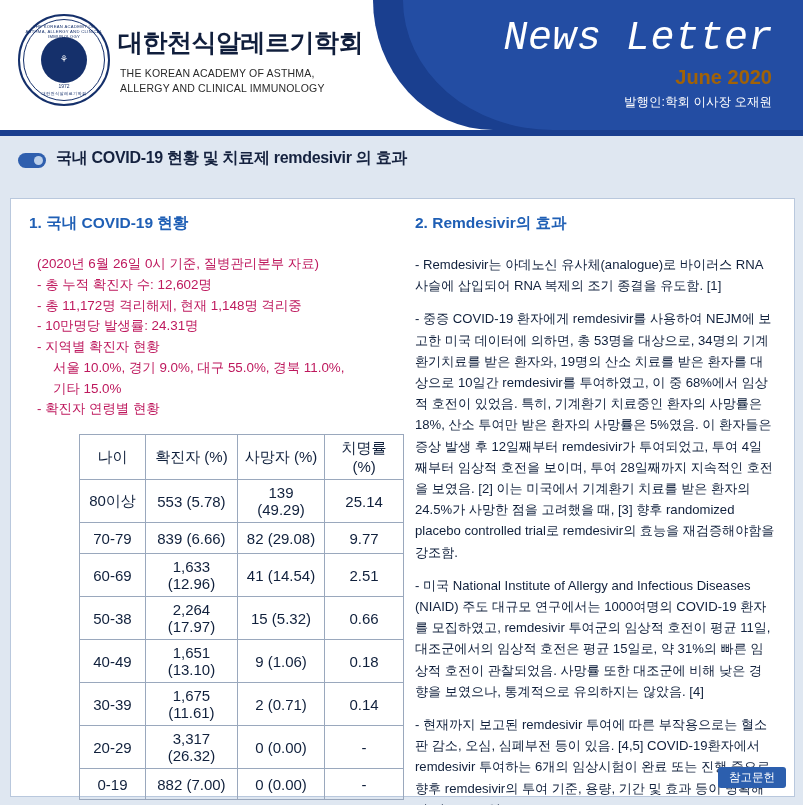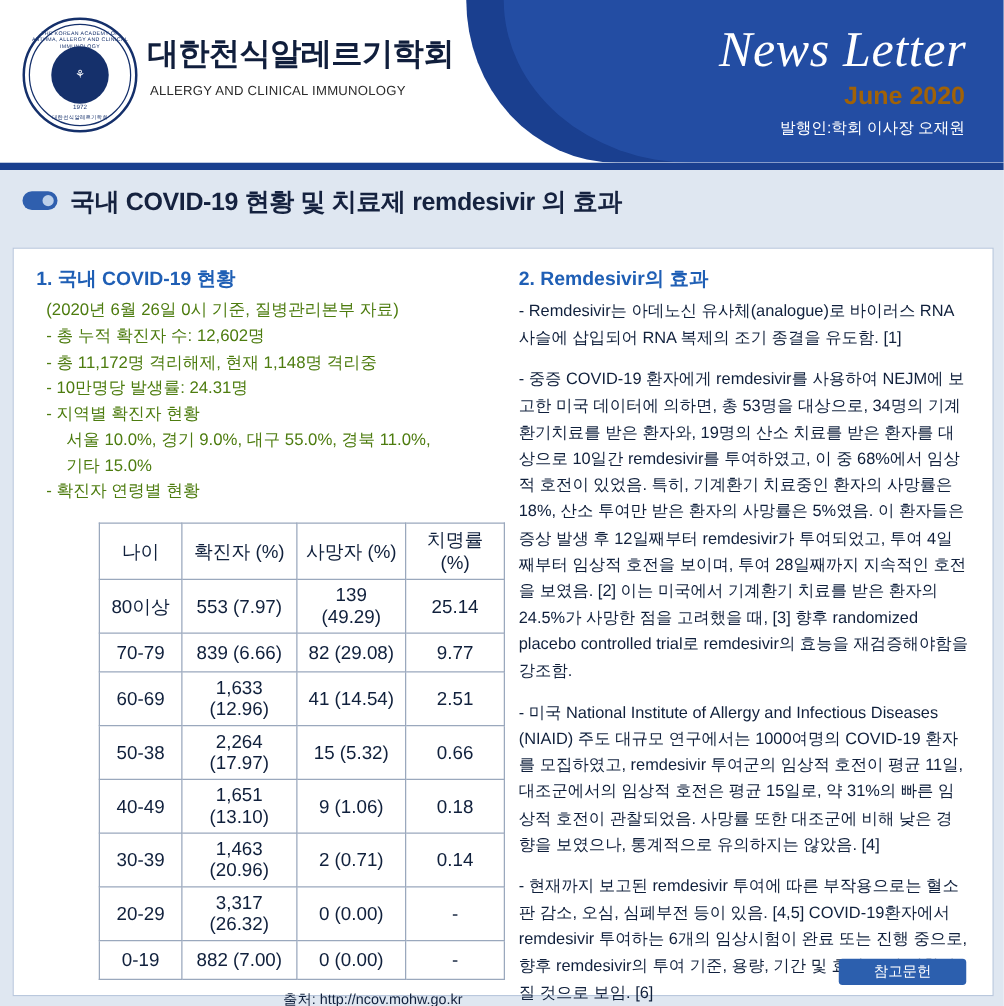--- a/index.html
+++ b/index.html
@@ -51,21 +51,21 @@
   .logo .year{position:absolute;bottom:11px;left:0;right:0;text-align:center;font-size:5px;color:#15306b;}
 
   .org-ko{
     position:absolute;left:118px;top:26px;font-size:25px;font-weight:bold;color:#101e3c;letter-spacing:-0.5px;
   }
   .org-en{
     position:absolute;left:120px;top:66px;font-size:10.5px;color:#2a2a2a;line-height:1.45;letter-spacing:.2px;
   }
   .nl-title{
     position:absolute;right:30px;top:16px;
-    font-family:Liberation Serif, serif;
+    font-family:Liberation Mono, monospace;
     font-style:italic;font-size:40px;color:#ffffff;letter-spacing:0.5px;
   }
   .nl-date{
     position:absolute;right:31px;top:66px;font-size:20px;color:#a16207;font-weight:bold;
   }
   .nl-pub{
     position:absolute;right:31px;top:94px;font-size:12.5px;color:#ffffff;
   }
 
   .rulebar{height:6px;background:#1a3f8f;}
@@ -76,36 +76,36 @@
   }
   .bullet{
     position:absolute;left:18px;top:17px;width:28px;height:15px;border-radius:8px;
     background:#2f5fae;
   }
   .bullet:after{
     content:"";position:absolute;right:3px;top:3px;width:9px;height:9px;border-radius:50%;
     background:#bcd0ea;
   }
   .doc-title{
-    position:absolute;left:56px;top:12px;font-size:20px;font-weight:bold;color:#15223f;letter-spacing:-0.3px;
+    position:absolute;left:56px;top:12px;font-size:16px;font-weight:bold;color:#15223f;letter-spacing:-0.3px;
   }
 
   
   .card{
     position:absolute;left:10px;top:198px;width:783px;height:597px;
     background:#ffffff;border:1px solid #b9c8dd;
   }
   .col-left{position:absolute;left:18px;top:14px;width:375px;}
   .col-right{position:absolute;left:404px;top:14px;width:360px;}
 
   .sec-head{
-    font-size:15.5px;font-weight:bold;color:#1f5fb5;margin-bottom:4px;
+    font-size:15.5px;font-weight:bold;color:#1f5fb5;margin-bottom:20px;
   }
   .l-line{
-    font-size:13.4px;color:#4d7c0f;line-height:1.55;margin-left:8px;white-space:nowrap;
+    font-size:13.4px;color:#be185d;line-height:1.55;margin-left:8px;white-space:nowrap;
   }
   .indent2{margin-left:24px;}
 
   
   table.covid{
     margin:14px 0 0 50px;border-collapse:collapse;font-size:15px;color:#10203c;
   }
   table.covid th,table.covid td{
     border:1px solid #9aa8bd;padding:4px 6px;text-align:center;font-weight:normal;height:22px;
   }
@@ -118,23 +118,23 @@
     margin:8px 34px 0 0;text-align:right;font-size:11.5px;color:#10203c;
   }
 
   
   .r-p{
     font-size:13.1px;color:#10203c;line-height:1.62;margin:0 0 12px 0;text-align:left;
   }
   .r-p.tight{margin-bottom:0;}
 
   .ref-badge{
-    position:absolute;right:21px;bottom:8px;
+    position:absolute;right:8px;bottom:8px;
     background:#2c5fae;color:#ffffff;font-size:11.5px;
-    padding:3px 28px;border-radius:3px;
+    padding:3px 11px;border-radius:3px;
   }
 </style>
 </head>
 <body>
 
 <div class="page">
 
   <div class="header">
     <div class="blue-wave"></div>
     <div class="blue-wave2"></div>
@@ -143,20 +143,21 @@
       <div class="ring">
         <div class="ring-text-top">THE KOREAN ACADEMY OF ASTHMA, ALLERGY AND CLINICAL IMMUNOLOGY</div>
         <div class="inner">⚘</div>
         <div class="year">1972</div>
         <div class="ring-text-bot">대한천식알레르기학회</div>
       </div>
     </div>
 
     <div class="org-ko">대한천식알레르기학회</div>
     <div class="org-en">
+      <div>THE KOREAN ACADEMY OF ASTHMA,</div>
       <div>ALLERGY AND CLINICAL IMMUNOLOGY</div>
     </div>
 
     <div class="nl-title">News Letter</div>
     <div class="nl-date">June 2020</div>
     <div class="nl-pub">발행인:학회 이사장 오재원</div>
   </div>
 
   <div class="rulebar"></div>
 
@@ -183,21 +184,21 @@
           <tr>
             <th class="c0">나이</th>
             <th class="c1">확진자 (%)</th>
             <th class="c2">사망자 (%)</th>
             <th class="c3">치명률 (%)</th>
           </tr>
         </thead>
         <tbody>
           <tr>
             <td class="c0">80이상</td>
-            <td class="c1">553 (7.97)</td>
+            <td class="c1">553 (5.78)</td>
             <td class="c2">139 (49.29)</td>
             <td class="c3">25.14</td>
           </tr>
           <tr>
             <td class="c0">70-79</td>
             <td class="c1">839 (6.66)</td>
             <td class="c2">82 (29.08)</td>
             <td class="c3">9.77</td>
           </tr>
           <tr>
@@ -213,21 +214,21 @@
             <td class="c3">0.66</td>
           </tr>
           <tr>
             <td class="c0">40-49</td>
             <td class="c1">1,651 (13.10)</td>
             <td class="c2">9 (1.06)</td>
             <td class="c3">0.18</td>
           </tr>
           <tr>
             <td class="c0">30-39</td>
-            <td class="c1">1,463 (20.96)</td>
+            <td class="c1">1,675 (11.61)</td>
             <td class="c2">2 (0.71)</td>
             <td class="c3">0.14</td>
           </tr>
           <tr>
             <td class="c0">20-29</td>
             <td class="c1">3,317 (26.32)</td>
             <td class="c2">0 (0.00)</td>
             <td class="c3">-</td>
           </tr>
           <tr>

